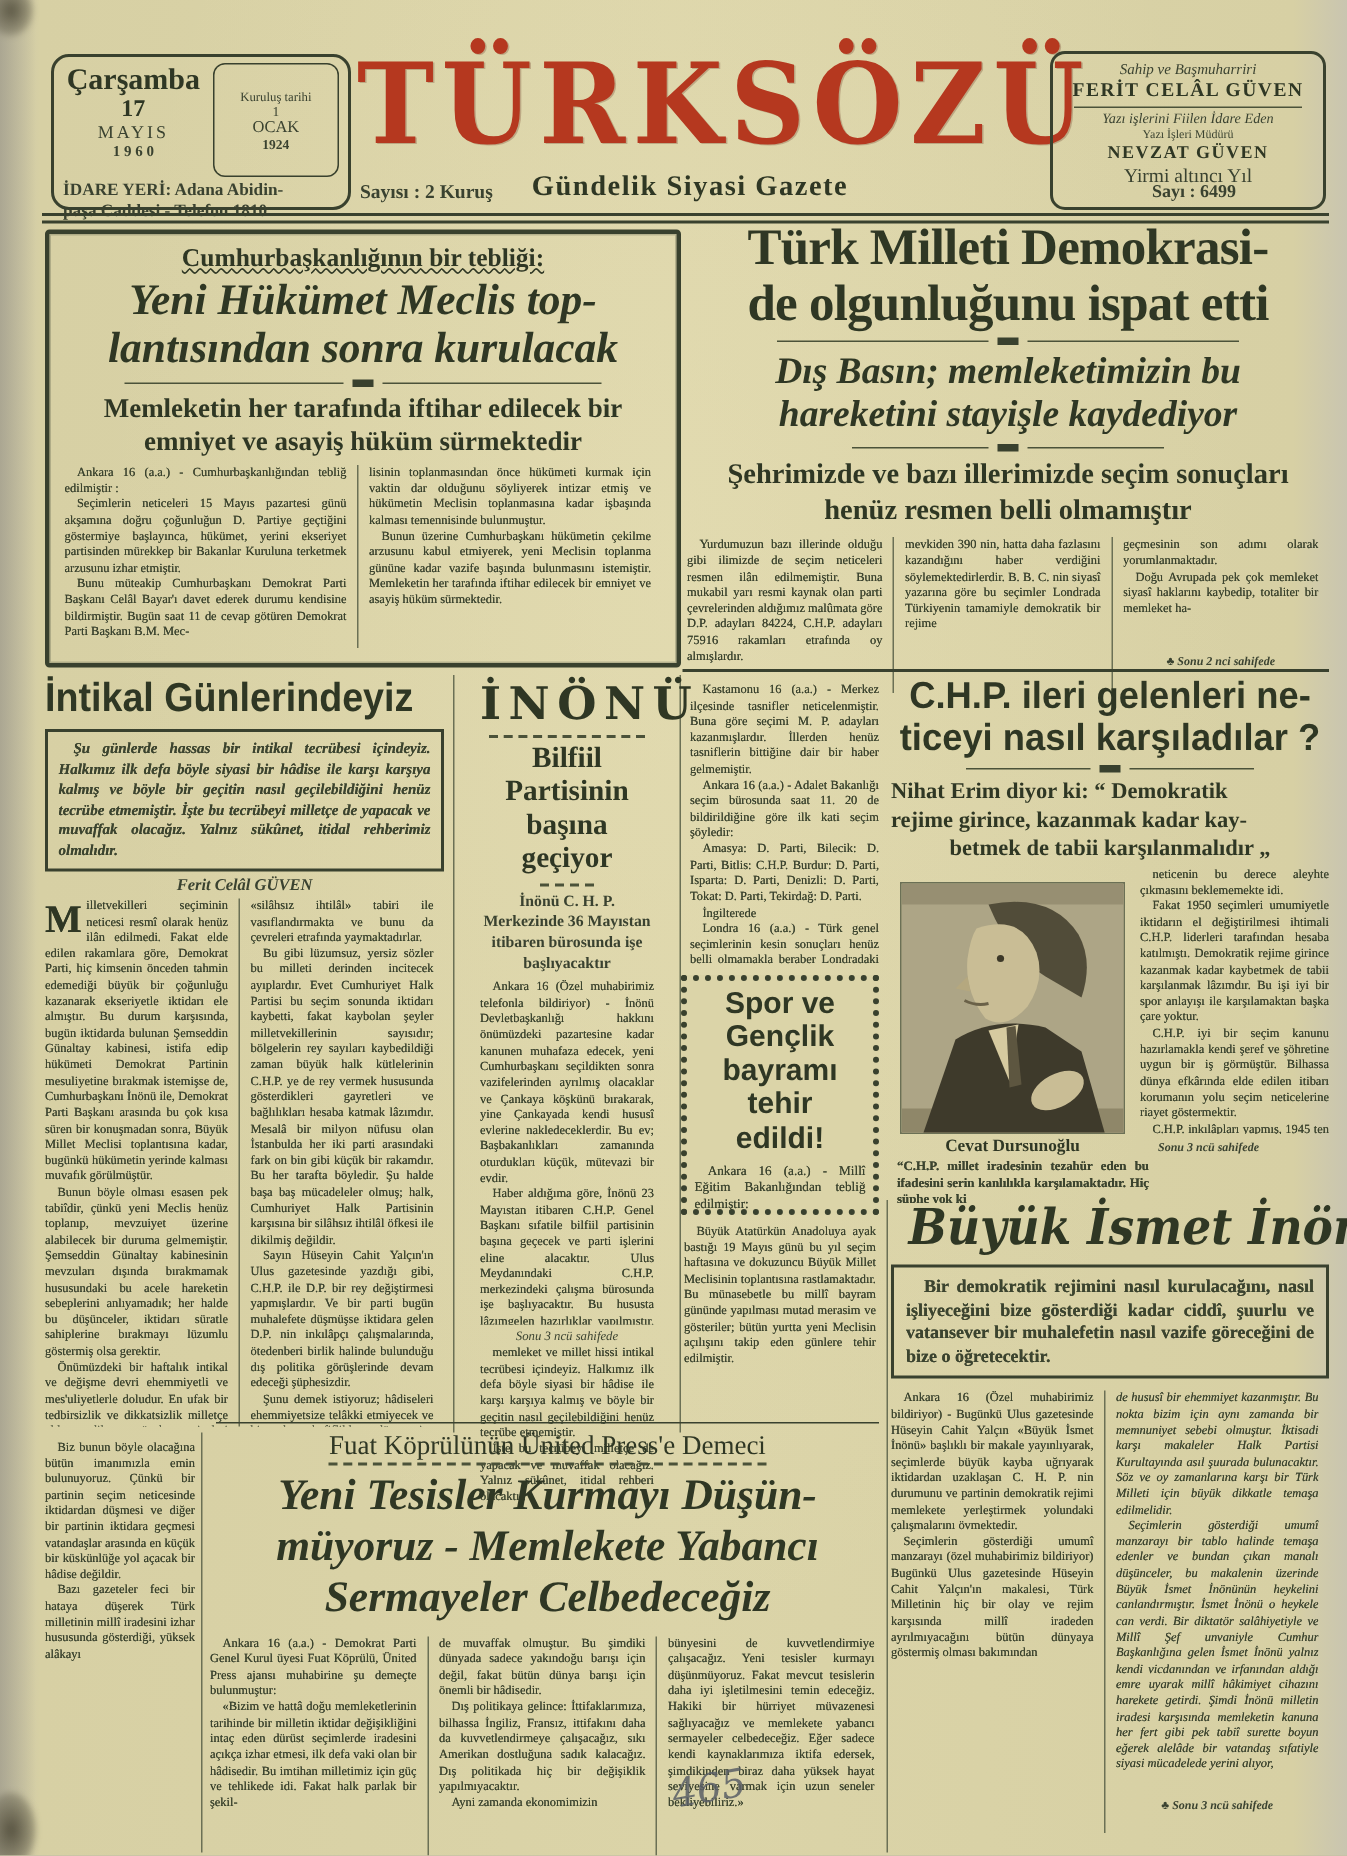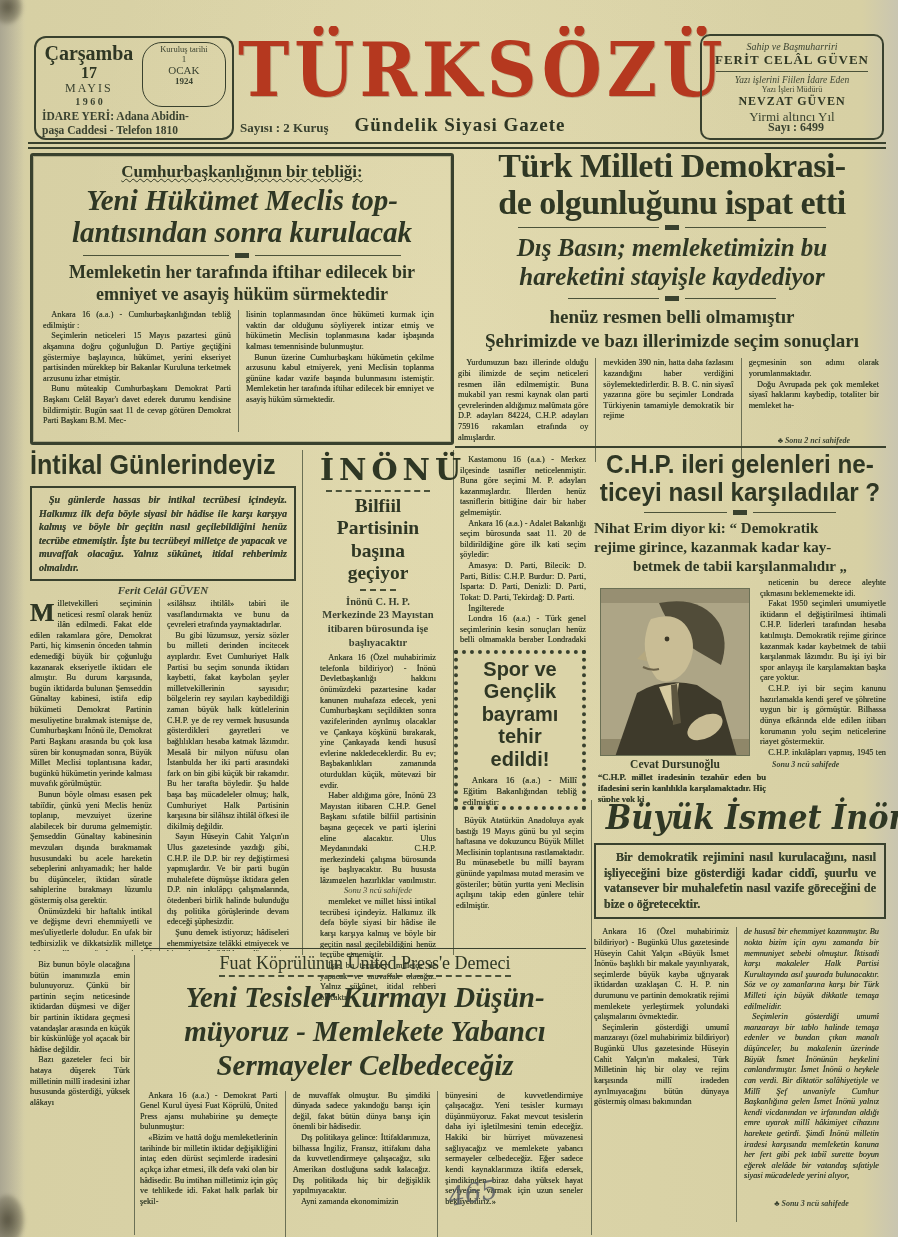--- a/index.html
+++ b/index.html
@@ -40,21 +40,21 @@
   <div class="abs" style="left:0;top:0;width:24px;height:1237px;background:linear-gradient(90deg,rgba(120,115,95,.35),rgba(120,115,95,0));"></div>
 
   <div class="abs roundbox" style="left:34px;top:36px;width:200px;height:104px;padding:4px 6px;">
     <div style="display:flex;gap:6px;">
       <div class="ctr" style="flex:1.2;">
         <div class="b dark" style="font-size:20px;text-align:center;">Çarşamba</div>
         <div class="b dark" style="font-size:16px;line-height:1;">17</div>
         <div style="font-size:12px;letter-spacing:2px;">MAYIS</div>
         <div class="b" style="font-size:10px;">1 9 6 0</div>
       </div>
-      <div class="ctr" style="flex:1;border:1.5px solid #39412e;border-radius:20px;padding:1px 2px;">
+      <div class="ctr" style="flex:1;border:1.5px solid #39412e;border-radius:8px;padding:16px 2px;">
         <div style="font-size:8.5px;">Kuruluş tarihi</div>
         <div style="font-size:9px;">1</div>
         <div style="font-size:11px;">OCAK</div>
         <div class="b" style="font-size:9px;">1924</div>
       </div>
     </div>
     <div class="b" style="font-size:11.5px;line-height:1.2;margin-top:3px;">
       <div>İDARE YERİ: Adana Abidin-</div>
       <div>paşa Caddesi - Telefon 1810</div>
     </div>
@@ -108,22 +108,22 @@
         <span class="blk"></span>
       </div>
     <div class="ctr b it dark" style="font-size:25px;line-height:1.15;font-style:italic;">
       <div>Dış Basın; memleketimizin bu</div>
       <div>hareketini stayişle kaydediyor</div>
     </div>
     <div class="orn" style="margin:4px 110px;">
         <span class="blk"></span>
       </div>
     <div class="ctr b dark" style="font-size:19px;line-height:1.25;">
+      <div>Şehrimizde ve bazı illerimizde seçim sonuçları</div>
       <div>henüz resmen belli olmamıştır</div>
-      <div>Şehrimizde ve bazı illerimizde seçim sonuçları</div>
     </div>
     <div class="cols" style="margin-top:6px;height:104px;">
       <div class="bt"> Yurdumuzun bazı illerinde olduğu gibi ilimizde de seçim neticeleri resmen ilân edilmemiştir. Buna mukabil yarı resmi kaynak olan parti çevrelerinden aldığımız malûmata göre D.P. adayları 84224, C.H.P. adayları 75916 rakamları etrafında oy almışlardır.</div>
       <div class="bt">mevkiden 390 nin, hatta daha fazlasını kazandığını haber verdiğini söylemektedirlerdir. B. B. C. nin siyasî yazarına göre bu seçimler Londrada Türkiyenin tamamiyle demokratik bir rejime</div>
       <div>
         <div class="bt" style="height:78px;">geçmesinin son adımı olarak yorumlanmaktadır.
  Doğu Avrupada pek çok memleket siyasî haklarını kaybedip, totaliter bir memleket ha-</div>
         <div class="b it" style="font-size:8px;text-align:center;">♣ Sonu 2 nci sahifede</div>
       </div>
     </div>
@@ -152,21 +152,21 @@
   </div>
 
   <div class="abs" style="left:302px;top:450px;width:152px;height:505px;border-left:1px solid #6b7055;border-right:1px solid #6b7055;padding:2px 17px;">
     <div class="ctr b dark" style="font-family:'DejaVu Serif',serif;font-size:30px;letter-spacing:5px;">İNÖNÜ</div>
     <div class="dashes" style="margin:3px 6px;"></div>
     <div class="ctr b dark" style="font-size:19.5px;line-height:1.15;margin-top:3px;">
       <div>Bilfiil Partisinin</div>
       <div>başına geçiyor</div>
     </div>
     <div class="dashes" style="margin:4px 40px;"></div>
-    <div class="ctr b" style="font-size:10.5px;line-height:1.3;margin:2px 0 4px;">İnönü C. H. P. Merkezinde 23 Mayıstan itibaren bürosunda işe başlıyacaktır</div>
+    <div class="ctr b" style="font-size:10.5px;line-height:1.3;margin:2px 0 4px;">İnönü C. H. P. Merkezinde 36 Mayıstan itibaren bürosunda işe başlıyacaktır</div>
     <div class="bt" style="height:230px;"> Ankara 16 (Özel muhabirimiz telefonla bildiriyor) - İnönü Devletbaşkanlığı hakkını önümüzdeki pazartesine kadar kanunen muhafaza edecek, yeni Cumhurbaşkanı seçildikten sonra vazifelerinden ayrılmış olacaklar ve Çankaya köşkünü bırakarak, yine Çankayada kendi hususî evlerine nakledeceklerdir. Bu ev; Başbakanlıkları zamanında oturdukları küçük, mütevazi bir evdir.
  Haber aldığıma göre, İnönü 23 Mayıstan itibaren C.H.P. Genel Başkanı sıfatile bilfiil partisinin başına geçecek ve parti işlerini eline alacaktır. Ulus Meydanındaki C.H.P. merkezindeki çalışma bürosunda işe başlıyacaktır. Bu hususta lâzımgelen hazırlıklar yapılmıştır. İnönünün neş'esi ve sıhhati son derece yerindedir.</div>
     <div class="it ctr" style="font-size:8.5px;margin:2px 0;">Sonu 3 ncü sahifede</div>
     <div class="bt" style="height:140px;"> memleket ve millet hissi intikal tecrübesi içindeyiz. Halkımız ilk defa böyle siyasi bir hâdise ile karşı karşıya kalmış ve böyle bir geçitin nasıl geçilebildiğini henüz tecrübe etmemiştir.
  İşte bu tecrübeyi milletçe de yapacak ve muvaffak olacağız. Yalnız sükûnet, itidal rehberi olacaktır.</div>
   </div>
 
   <div class="abs bt" style="left:460px;top:455px;width:126px;height:192px;"> Kastamonu 16 (a.a.) - Merkez ilçesinde tasnifler neticelenmiştir. Buna göre seçimi M. P. adayları kazanmışlardır. İllerden henüz tasniflerin bittiğine dair bir haber gelmemiştir.
  Ankara 16 (a.a.) - Adalet Bakanlığı seçim bürosunda saat 11. 20 de bildirildiğine göre ilk kati seçim şöyledir:
  Amasya: D. Parti, Bilecik: D. Parti, Bitlis: C.H.P. Burdur: D. Parti, Isparta: D. Parti, Denizli: D. Parti, Tokat: D. Parti, Tekirdağ: D. Parti.

